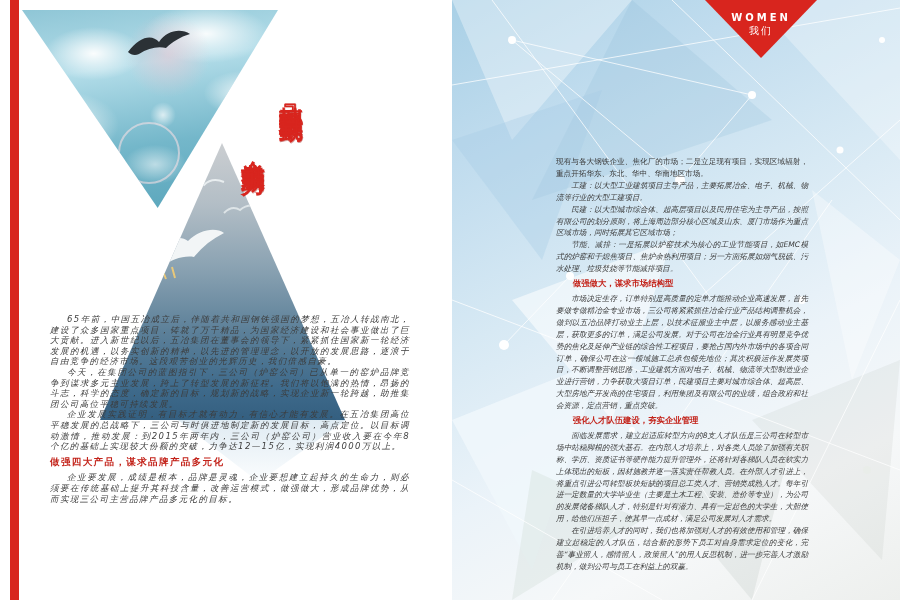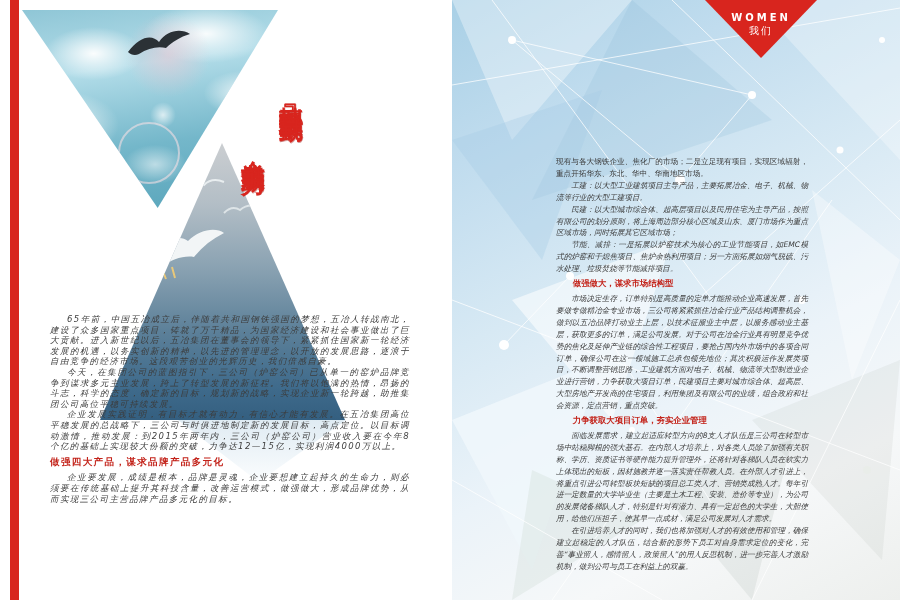--- a/index.html
+++ b/index.html
@@ -160,19 +160,19 @@
       <div class="badge-cn">我们</div>
     </div>
 
     <div class="right-body">
         <p class="pn">现有与各大钢铁企业、焦化厂的市场；二是立足现有项目，实现区域辐射，重点开拓华东、东北、华中、华南地区市场。</p>
         <p class="p">工建：以大型工业建筑项目主导产品，主要拓展冶金、电子、机械、物流等行业的大型工建项目。</p>
         <p class="p">民建：以大型城市综合体、超高层项目以及民用住宅为主导产品，按照有限公司的划分原则，将上海周边部分核心区域及山东、厦门市场作为重点区域市场，同时拓展其它区域市场；</p>
         <p class="p">节能、减排：一是拓展以炉窑技术为核心的工业节能项目，如EMC模式的炉窑和干熄焦项目、焦炉余热利用项目；另一方面拓展如烟气脱硫、污水处理、垃圾焚烧等节能减排项目。</p>
         <p class="h">做强做大，谋求市场结构型</p>
         <p class="p">市场决定生存，订单特别是高质量的定单才能推动企业高速发展，首先要做专做精冶金专业市场，三公司将紧紧抓住冶金行业产品结构调整机会，做到以五冶品牌打动业主上层，以技术征服业主中层，以服务感动业主基层，获取更多的订单，满足公司发展。对于公司在冶金行业具有明显竞争优势的焦化及延伸产业链的综合性工程项目，要抢占国内外市场中的各项合同订单，确保公司在这一领域施工总承包领先地位；其次积极运作发展类项目，不断调整营销思路，工业建筑方面对电子、机械、物流等大型制造业企业进行营销，力争获取大项目订单，民建项目主要对城市综合体、超高层、大型房地产开发商的住宅项目，利用集团及有限公司的业绩，组合政府和社会资源，定点营销，重点突破。</p>
-        <p class="h">力争获取大项目订单，夯实企业管理</p>
+        <p class="h">强化人才队伍建设，夯实企业管理</p>
         <p class="p">面临发展需求，建立起适应转型方向的8支人才队伍是三公司在转型市场中站稳脚根的强大基石。在内部人才培养上，对各类人员除了加强有关职称、学历、资质证书等硬件能力提升管理外，还将针对各梯队人员在软实力上体现出的短板，因材施教并逐一落实责任帮教人员。在外部人才引进上，将重点引进公司转型板块短缺的项目总工类人才、营销类成熟人才。每年引进一定数量的大学毕业生（主要是土木工程、安装、造价等专业），为公司的发展储备梯队人才，特别是针对有潜力、具有一定起色的大学生，大胆使用，给他们压担子，使其早一点成材，满足公司发展对人才需求。</p>
         <p class="p">在引进培养人才的同时，我们也将加强对人才的有效使用和管理，确保建立起稳定的人才队伍，结合新的形势下员工对自身需求定位的变化，完善“事业留人，感情留人，政策留人”的用人反思机制，进一步完善人才激励机制，做到公司与员工在利益上的双赢。</p>
       </div>
   </div>
 
 </div>
 
 </body></html>

